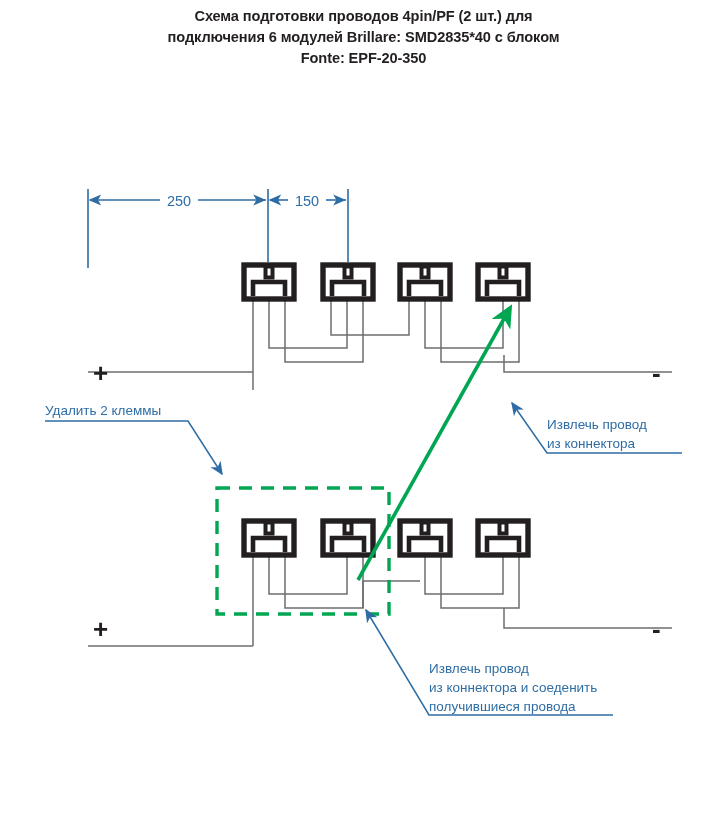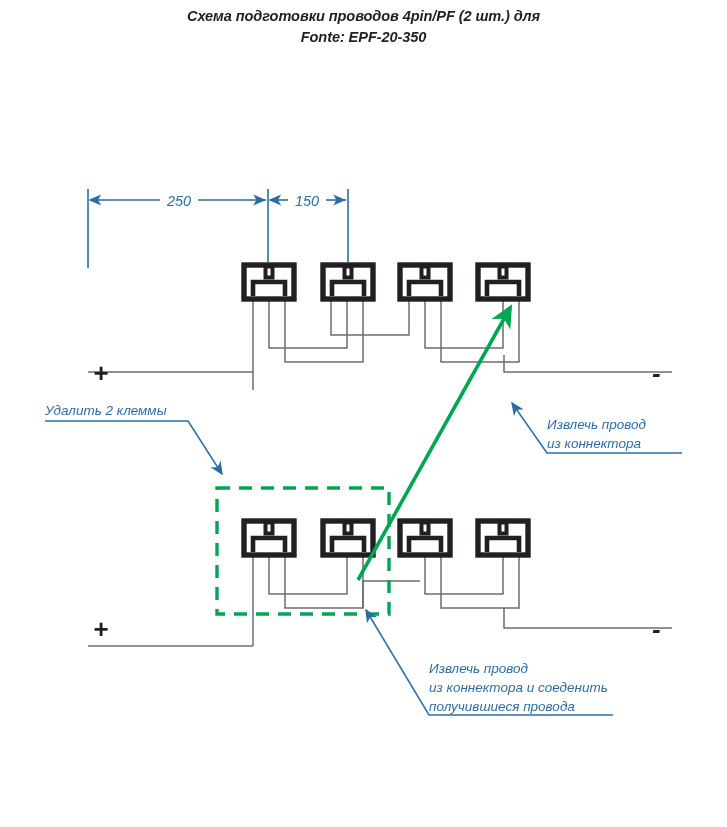--- a/index.html
+++ b/index.html
@@ -13,21 +13,20 @@
     font-family: "Liberation Sans", sans-serif;
     position: relative;
     overflow: hidden;
   }
   #canvas-root {
     position: absolute;
     left: 0;
     top: 0;
     width: 727px;
     height: 590px;
-    font-style: italic;
   }
   .title-block {
     position: absolute;
     left: 0;
     top: 6px;
     width: 727px;
     text-align: center;
     font-weight: bold;
     font-size: 14.6px;
     line-height: 21px;
@@ -59,20 +58,21 @@
     fill: #231f20;
   }
 </style>
 </head>
 <body>
 
 <div id="canvas-root">
 
   <div class="title-block">
     <div>Схема подготовки проводов 4pin/PF (2 шт.) для</div>
+    <div>подключения 6 модулей Brillare: SMD2835*40 с блоком</div>
     <div>Fonte: EPF-20-350</div>
   </div>
 
   <svg class="diagram" viewBox="0 0 727 827">
     <defs>
       <marker id="arrow-blue" markerWidth="10" markerHeight="10" refX="8" refY="4" orient="auto" markerUnits="strokeWidth">
         <path d="M0,0 L9,4 L0,8 L2.6,4 Z" fill="#2e6da4"></path>
       </marker>
       <marker id="arrow-green" markerWidth="7" markerHeight="7" refX="5.2" refY="3" orient="auto" markerUnits="strokeWidth">
         <path d="M0,0 L6.4,3 L0,6 L1.8,3 Z" fill="#00a651"></path>

